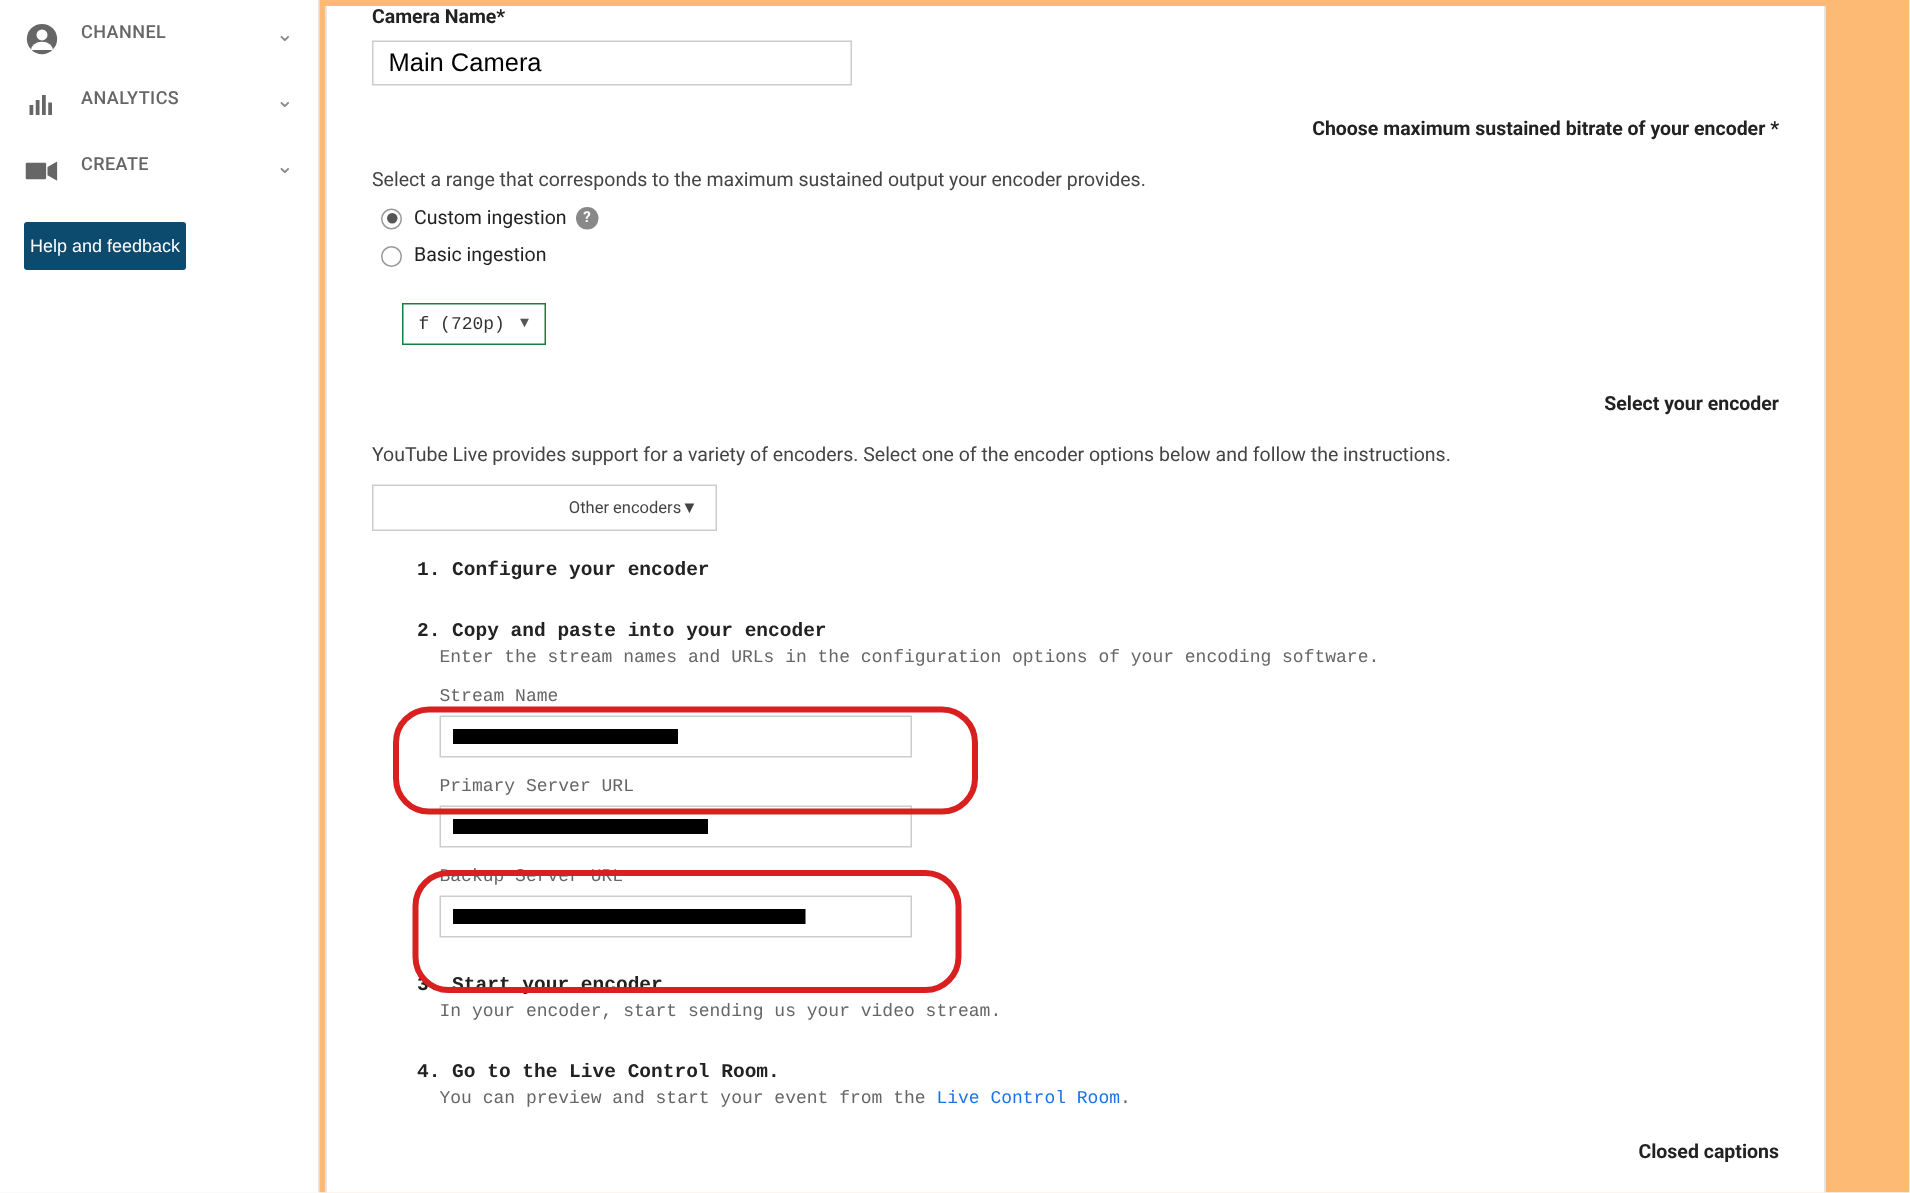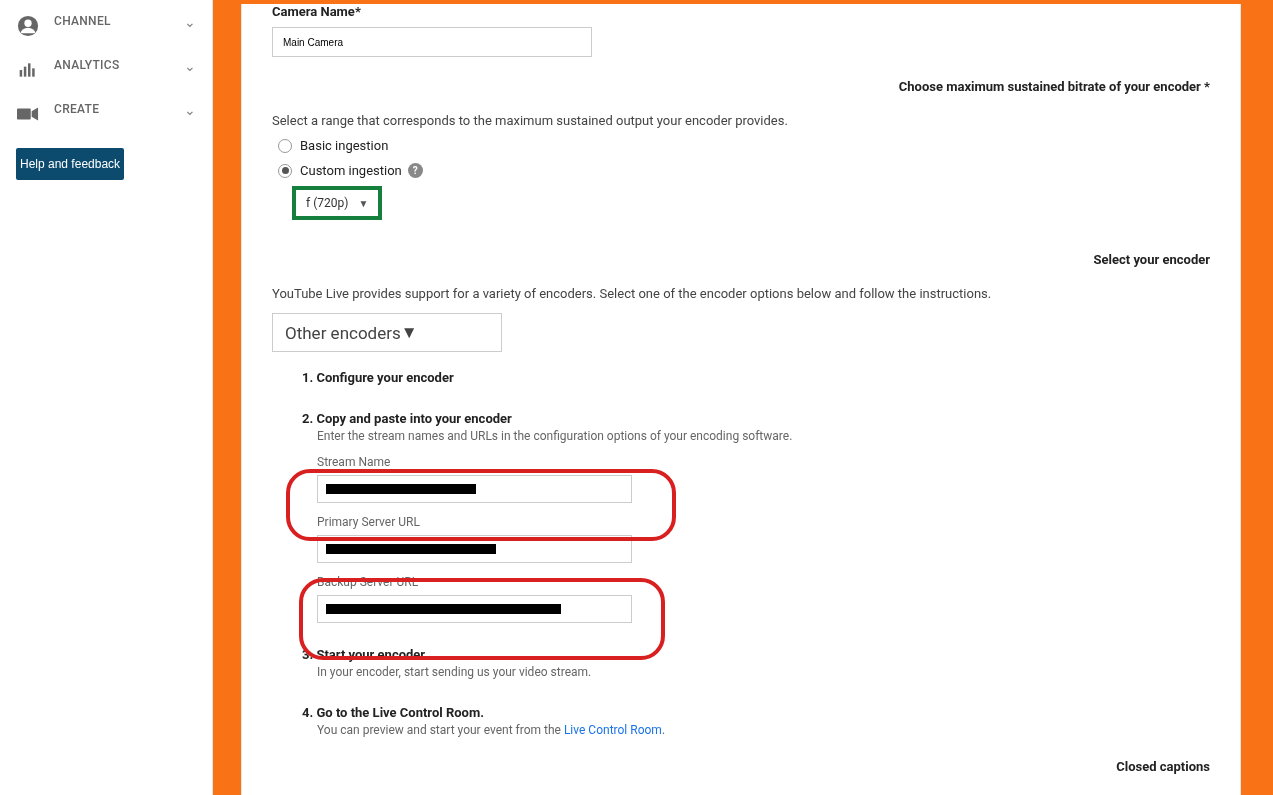--- a/index.html
+++ b/index.html
@@ -4,34 +4,34 @@
 <style>
 * { box-sizing: border-box; margin: 0; padding: 0; }
 body { font-family: Roboto, Arial, sans-serif; font-size: 13px; color: #333; background: #f1f1f1; }
 .page { display: flex; width: 1273px; height: 795px; overflow: hidden; }
 .sidebar { width: 213px; background: #fff; border-right: 1px solid #e5e5e5; padding-top: 4px; }
 .sb-item { display: flex; align-items: flex-start; padding: 10px 16px; cursor: pointer; color: #666; font-size: 12px; font-weight: 500; letter-spacing: 0.3px; }
 .sb-icon { width: 24px; height: 24px; margin-right: 14px; display: flex; align-items: center; justify-content: center; }
 .sb-label { flex: 1; text-transform: uppercase; }
 .sb-chev { color: #888; font-size: 14px; }
 .help-btn { margin: 12px 16px; background: #0c4a6e; color: #fff; border: none; padding: 9px 4px; font-size: 12px; font-weight: 500; cursor: pointer; border-radius: 2px; }
-.main-wrap { flex: 1; background: #f97316; padding: 0 0 0 28px; }
+.main-wrap { flex: 1; background: #fdba74; padding: 0 0 0 4px; }
 .main { width: 1000px; background: #fff; border: 1px solid #e5e5e5; border-top: none; padding: 0 30px 30px 30px; min-height: 795px; }
 .field-label { font-size: 13px; font-weight: bold; color: #222; margin-top: 4px; }
-.text-input { width: 320px; height: 30px; border: 1px solid #ccc; padding: 0 10px; font-size: 10px; margin-top: 8px; }
+.text-input { width: 320px; height: 30px; border: 1px solid #ccc; padding: 0 10px; font-size: 17px; margin-top: 8px; }
 .section-label { font-size: 13px; font-weight: bold; color: #222; margin-top: 22px; text-align: right; }
 .section-sub { font-size: 13px; color: #444; margin-top: 19px; }
 .radio-row { display: flex; align-items: center; margin-top: 10px; margin-left: 6px; font-size: 13px; color: #222; }
 .radio { width: 14px; height: 14px; border: 1px solid #999; border-radius: 50%; margin-right: 8px; display: inline-flex; align-items: center; justify-content: center; }
 .radio.checked::after { content: ""; width: 7px; height: 7px; background: #555; border-radius: 50%; }
 .help-icon { width: 15px; height: 15px; background: #888; color: #fff; border-radius: 50%; font-size: 10px; display: inline-flex; align-items: center; justify-content: center; margin-left: 6px; font-weight: bold; }
-.select-box { border: 4px solid #15803d; padding: 6px 10px; font-size: 12px; display: inline-flex; align-items: center; cursor: pointer; margin-top: 8px; margin-left: 20px; min-width: 60px; }
+.select-box { border: 1px solid #15803d; padding: 6px 10px; font-size: 12px; display: inline-flex; align-items: center; cursor: pointer; margin-top: 24px; margin-left: 20px; min-width: 60px; font-family: Liberation Mono, monospace; }
 .select-box .arrow { margin-left: 10px; font-size: 10px; color: #555; }
-.encoder-select { border: 1px solid #ccc; padding: 8px 12px; font-size: 17px; display: inline-flex; align-items: center; cursor: pointer; margin-top: 12px; width: 230px; justify-content: flex-start; color: #444; }
-.steps { margin-top: 18px; margin-left: 30px; }
+.encoder-select { border: 1px solid #ccc; padding: 8px 12px; font-size: 11px; display: inline-flex; align-items: center; cursor: pointer; margin-top: 12px; width: 230px; justify-content: flex-end; color: #444; }
+.steps { margin-top: 18px; margin-left: 30px; font-family: Liberation Mono, monospace; }
 .step-title { font-size: 13px; font-weight: bold; color: #222; margin-top: 16px; }
 .step-body { font-size: 12px; color: #666; margin-top: 3px; margin-left: 15px; }
 .link { color: #1a73e8; cursor: pointer; }
 .sub-field-label { font-size: 12px; color: #666; margin-top: 12px; margin-left: 15px; }
 .sub-input { width: 315px; height: 28px; border: 1px solid #ccc; margin-top: 6px; margin-left: 15px; display: flex; align-items: center; padding: 0 8px; }
 .redact { height: 10px; background: #000; display: inline-block; }
 .circle-annot { position: absolute; border: 4px solid #d92020; border-radius: 24px; pointer-events: none; }
 .rel { position: relative; }
 svg { display: block; }
 </style>
@@ -79,27 +79,27 @@
   <div class="main-wrap">
     <div class="main rel">
 
       <div class="field-label">Camera Name*</div>
       <input class="text-input" value="Main Camera" style="">
 
       <div class="section-label">Choose maximum sustained bitrate of your encoder *</div>
       <div class="section-sub">Select a range that corresponds to the maximum sustained output your encoder provides.</div>
 
       <div class="radio-row">
-        <span class="radio"></span>
-        <span>Basic ingestion</span>
-      </div>
-      <div class="radio-row">
         <span class="radio checked"></span>
         <span>Custom ingestion</span>
         <span class="help-icon">?</span>
+      </div>
+      <div class="radio-row">
+        <span class="radio"></span>
+        <span>Basic ingestion</span>
       </div>
       <div class="select-box">
         <span>f (720p)</span>
         <span class="arrow">▼</span>
       </div>
 
       <div class="section-label" style="margin-top:32px;">Select your encoder</div>
       <div class="section-sub">YouTube Live provides support for a variety of encoders. Select one of the encoder options below and follow the instructions.</div>
       <div class="encoder-select">
         <span>Other encoders</span>

